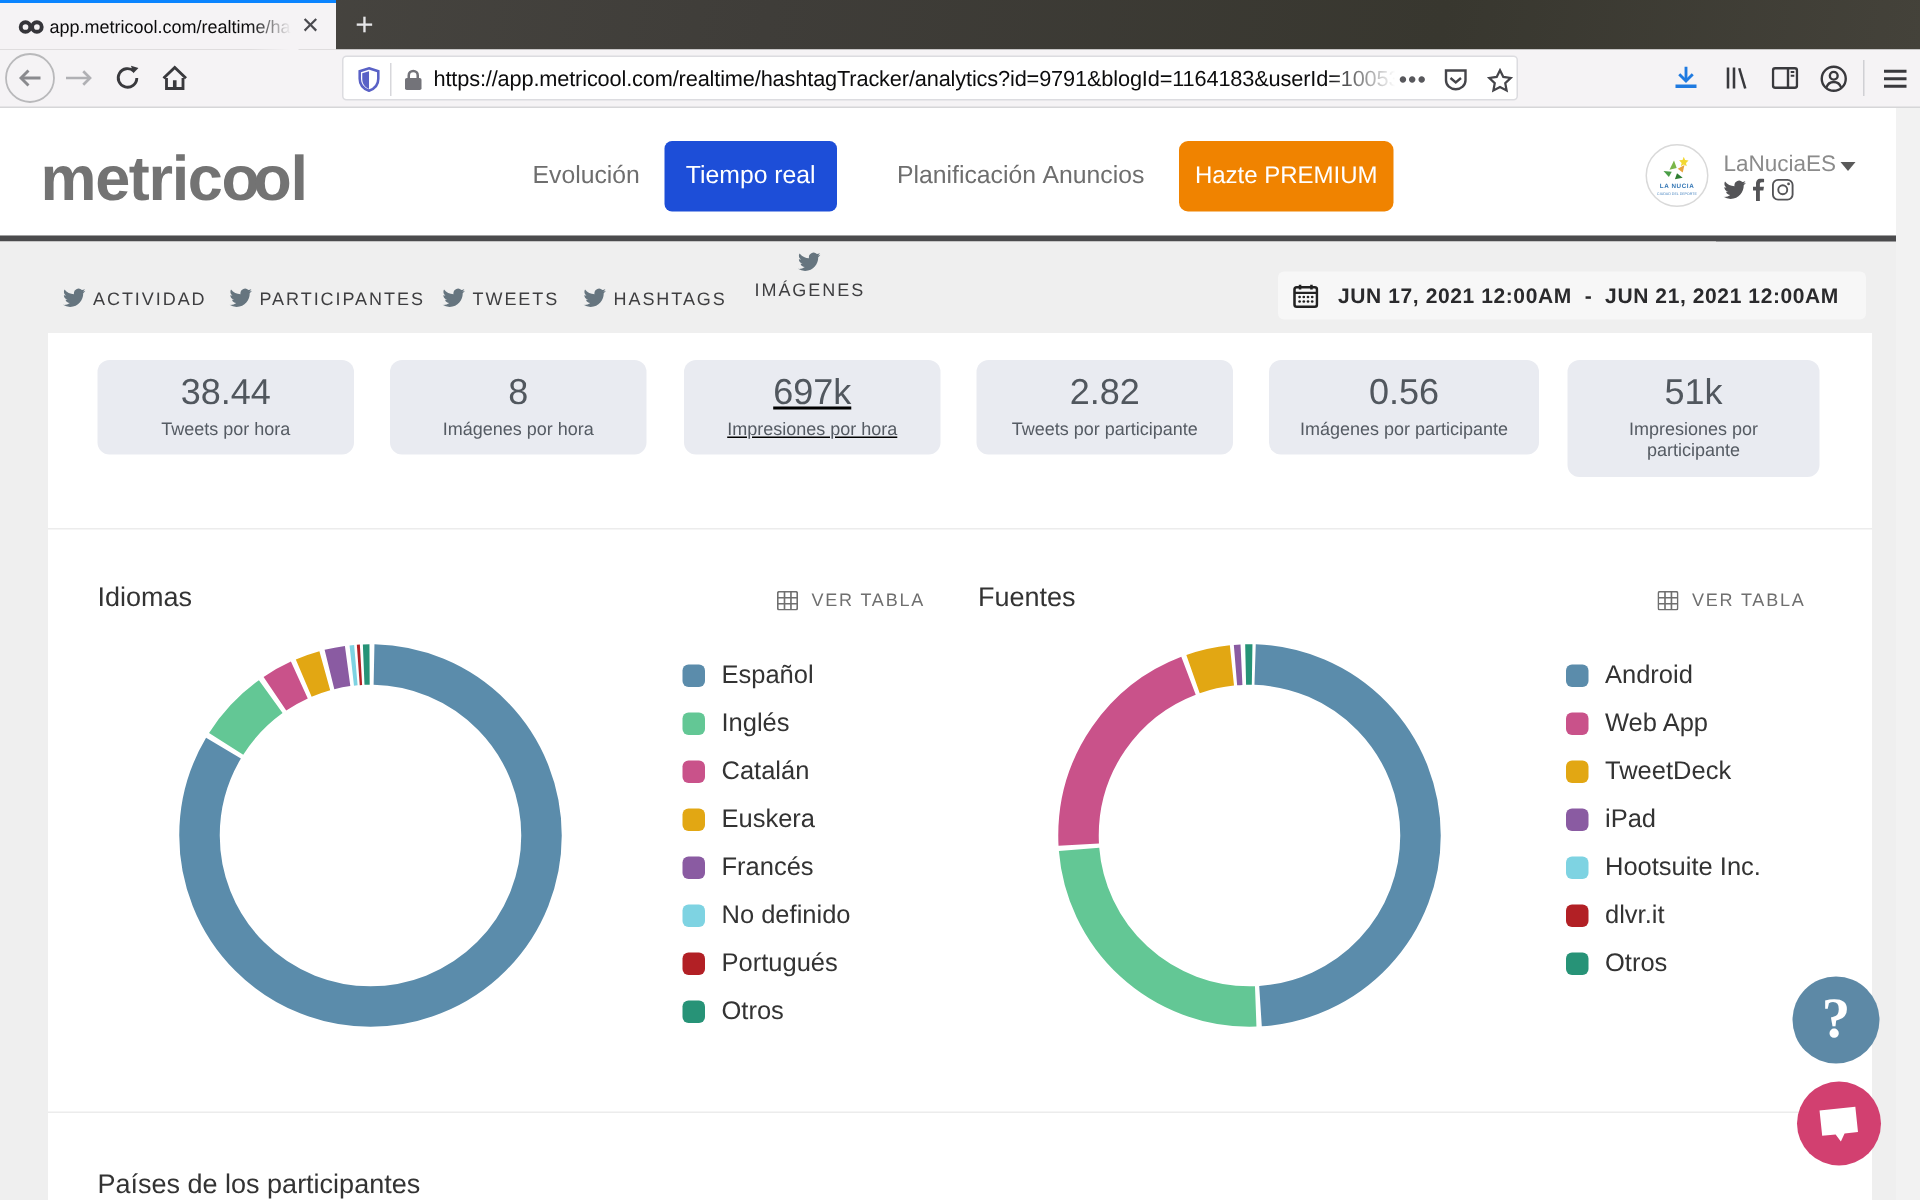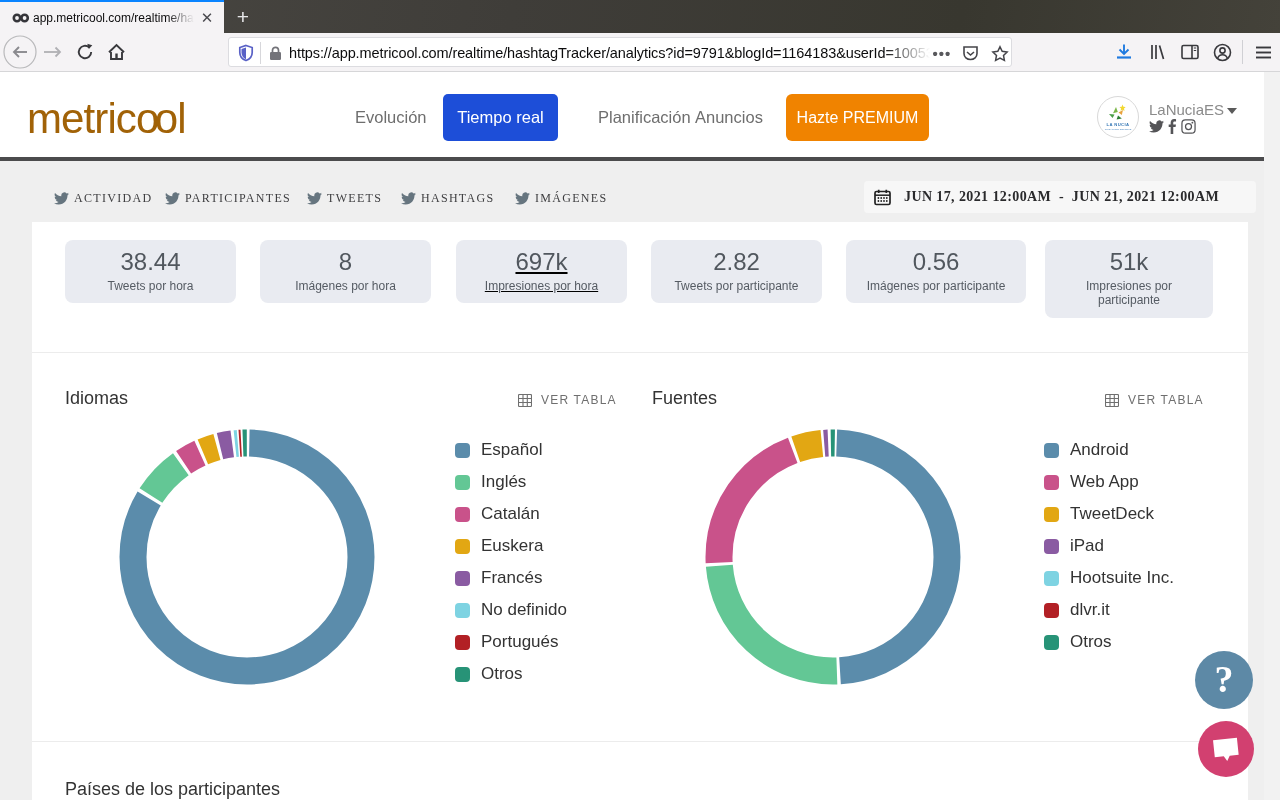--- a/index.html
+++ b/index.html
@@ -18,33 +18,33 @@
 .newtab { position:absolute; left:230px; top:4px; width:26px; height:26px; color:#e6e6e8; font-size:21px; font-weight:300; line-height:25px; text-align:center; }
 .toolbar { position:absolute; left:0; top:33px; width:1280px; height:39px; background:#f5f3f5; border-bottom:1px solid #d6d6d8; }
 .ticon { position:absolute; top:0; height:38px; display:flex; align-items:center; justify-content:center; }
 .urlbar { position:absolute; left:228px; top:4px; width:784px; height:30px; background:#fff; border:1px solid #dcdce0; border-radius:3px; }
 .urlbar .sep { position:absolute; left:31px; top:4px; width:1px; height:22px; background:#d7d7db; }
 .urltext { position:absolute; left:60px; top:7px; font-size:14.5px; color:#0c0c0d; white-space:nowrap; width:662px; overflow:hidden; letter-spacing:-0.1px; }
 .urlfade { position:absolute; left:655px; top:1px; width:66px; height:27px; background:linear-gradient(90deg,rgba(255,255,255,0),#fff 70%); }
 
 
 .pageheader { position:absolute; left:0; top:72px; width:1280px; height:85px; background:#fff; }
-.logo { position:absolute; left:27px; top:23px; font-size:42px; font-weight:normal; color:#a16207; letter-spacing:-0.9px; }
+.logo { position:absolute; left:27px; top:23px; font-size:42px; font-weight:bold; color:#737373; letter-spacing:-0.9px; }
 .mainnav { position:absolute; top:22px; height:47px; font-size:16.5px; color:#6e6e6e; }
 .navitem { position:absolute; top:0; height:47px; line-height:47px; white-space:nowrap; }
 .navactive { background:#1d4ed8; color:#fff; border-radius:5px; text-align:center; }
 .premium { position:absolute; left:786px; top:22px; width:143px; height:47px; line-height:47px; background:#f08300; color:#fff; border-radius:6px; text-align:center; font-size:16px; }
 .avatar { position:absolute; left:1097px; top:24px; width:42px; height:42px; border-radius:50%; background:#fff; border:1px solid #d9d9d9; overflow:hidden; }
 .acctname { position:absolute; left:1149px; top:29px; font-size:15px; color:#8b8b8b; }
 .caret { position:absolute; left:1227px; top:36px; width:0; height:0; border-left:5px solid transparent; border-right:5px solid transparent; border-top:6px solid #5a5a5a; }
 .socials { position:absolute; left:1149px; top:47px; display:flex; gap:4px; align-items:center; }
 .hdrline { position:absolute; left:0; top:157px; width:1280px; height:4px; background:#4b4b4d; }
 
 
-.subnav { position:absolute; left:12px; top:161px; width:1144px; height:61px; background:#efefef;font-family:Liberation Serif, serif; }
+.subnav { position:absolute; left:0; top:161px; width:1144px; height:61px; background:#efefef; }
 .snitem { position:absolute; top:7px; height:61px; display:flex; align-items:center; gap:5px; font-size:12px; letter-spacing:1.3px; color:#3e3e40; }
 .datepill { position:absolute; left:852px; top:20px; width:392px; height:32px; background:#f7f7f7; border-radius:4px; display:flex; align-items:center; }
 .datepill .dtxt { font-size:14px; font-weight:bold; color:#2a2a2c; letter-spacing:0.4px; margin-left:13px; }
 
 
 .content { position:absolute; left:32px; top:222px; width:1216px; height:578px; background:#fff; }
 .card { position:absolute; top:18px; height:63px; background:#e9ebf1; border-radius:8px; text-align:center; }
 .card .num { font-size:24px; color:#51575e; margin-top:8px; }
 .card .lbl { font-size:12px; color:#555b63; margin-top:3px; }
 .hr1 { position:absolute; left:0; top:130px; width:1216px; height:1px; background:#ececec; }
@@ -241,21 +241,21 @@
         <path d="M23.953 2.57a10 10 0 01-2.825.775A4.958 4.958 0 0023.291.622c-.951.555-2.005.959-3.127 1.184A4.92 4.92 0 0011.78 6.288C7.69 6.095 4.067 4.13 1.64 1.162a4.822 4.822 0 00-.666 2.475c0 1.71.87 3.213 2.188 4.096a4.904 4.904 0 01-2.228-.616v.06a4.923 4.923 0 003.946 4.827 4.996 4.996 0 01-2.212.085 4.936 4.936 0 004.604 3.417A9.867 9.867 0 011.17 17.61c-.39 0-.779-.023-1.17-.067a13.995 13.995 0 007.557 2.209c9.053 0 13.998-7.496 13.998-13.985 0-.21 0-.42-.015-.63A9.935 9.935 0 0024 2.59z" fill="#66757f"></path>
       </svg>
       <span>TWEETS</span>
     </div>
   <div class="snitem" style="left:389px;">
       <svg width="15" height="13" viewBox="0 0 24 20">
         <path d="M23.953 2.57a10 10 0 01-2.825.775A4.958 4.958 0 0023.291.622c-.951.555-2.005.959-3.127 1.184A4.92 4.92 0 0011.78 6.288C7.69 6.095 4.067 4.13 1.64 1.162a4.822 4.822 0 00-.666 2.475c0 1.71.87 3.213 2.188 4.096a4.904 4.904 0 01-2.228-.616v.06a4.923 4.923 0 003.946 4.827 4.996 4.996 0 01-2.212.085 4.936 4.936 0 004.604 3.417A9.867 9.867 0 011.17 17.61c-.39 0-.779-.023-1.17-.067a13.995 13.995 0 007.557 2.209c9.053 0 13.998-7.496 13.998-13.985 0-.21 0-.42-.015-.63A9.935 9.935 0 0024 2.59z" fill="#66757f"></path>
       </svg>
       <span>HASHTAGS</span>
     </div>
-  <div class="snitem" style="left:503px;">
+  <div class="snitem" style="left:503px;flex-direction:column;">
       <svg width="15" height="13" viewBox="0 0 24 20">
         <path d="M23.953 2.57a10 10 0 01-2.825.775A4.958 4.958 0 0023.291.622c-.951.555-2.005.959-3.127 1.184A4.92 4.92 0 0011.78 6.288C7.69 6.095 4.067 4.13 1.64 1.162a4.822 4.822 0 00-.666 2.475c0 1.71.87 3.213 2.188 4.096a4.904 4.904 0 01-2.228-.616v.06a4.923 4.923 0 003.946 4.827 4.996 4.996 0 01-2.212.085 4.936 4.936 0 004.604 3.417A9.867 9.867 0 011.17 17.61c-.39 0-.779-.023-1.17-.067a13.995 13.995 0 007.557 2.209c9.053 0 13.998-7.496 13.998-13.985 0-.21 0-.42-.015-.63A9.935 9.935 0 0024 2.59z" fill="#66757f"></path>
       </svg>
       <span>IMÁGENES</span>
     </div>
   <div class="datepill">
     <svg style="margin-left:10px;" width="17" height="17" viewBox="0 0 17 17">
         <rect x="1" y="2.5" width="15" height="13" rx="1.5" fill="none" stroke="#222" stroke-width="1.7"></rect>
         <path d="M1 6.2h15" stroke="#222" stroke-width="1.5"></path>
         <path d="M4.7 0.8v3.2M12.3 0.8v3.2" stroke="#222" stroke-width="1.7"></path>

